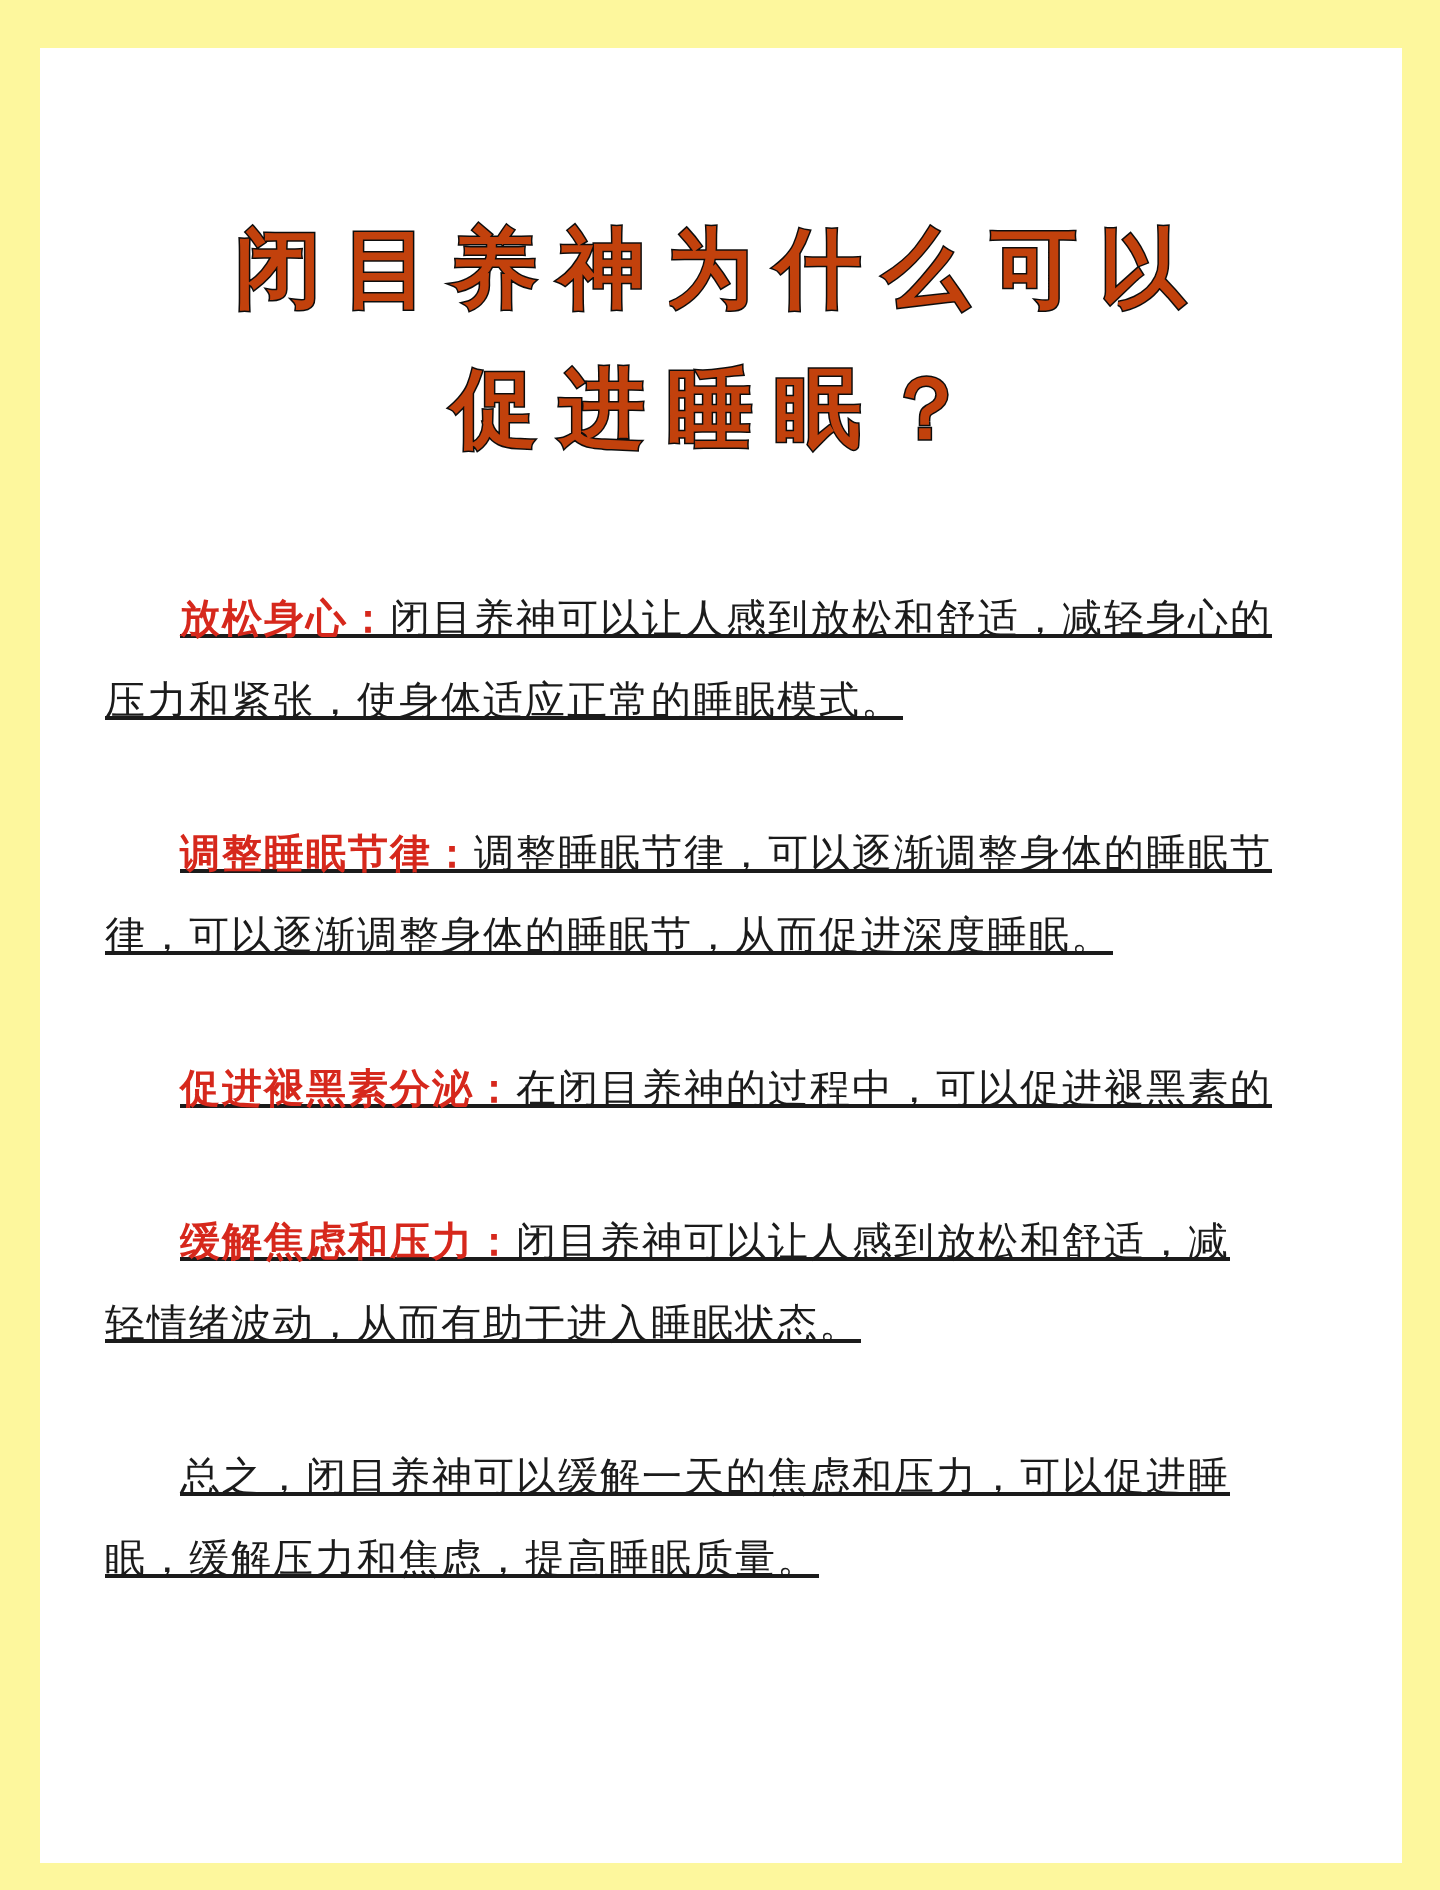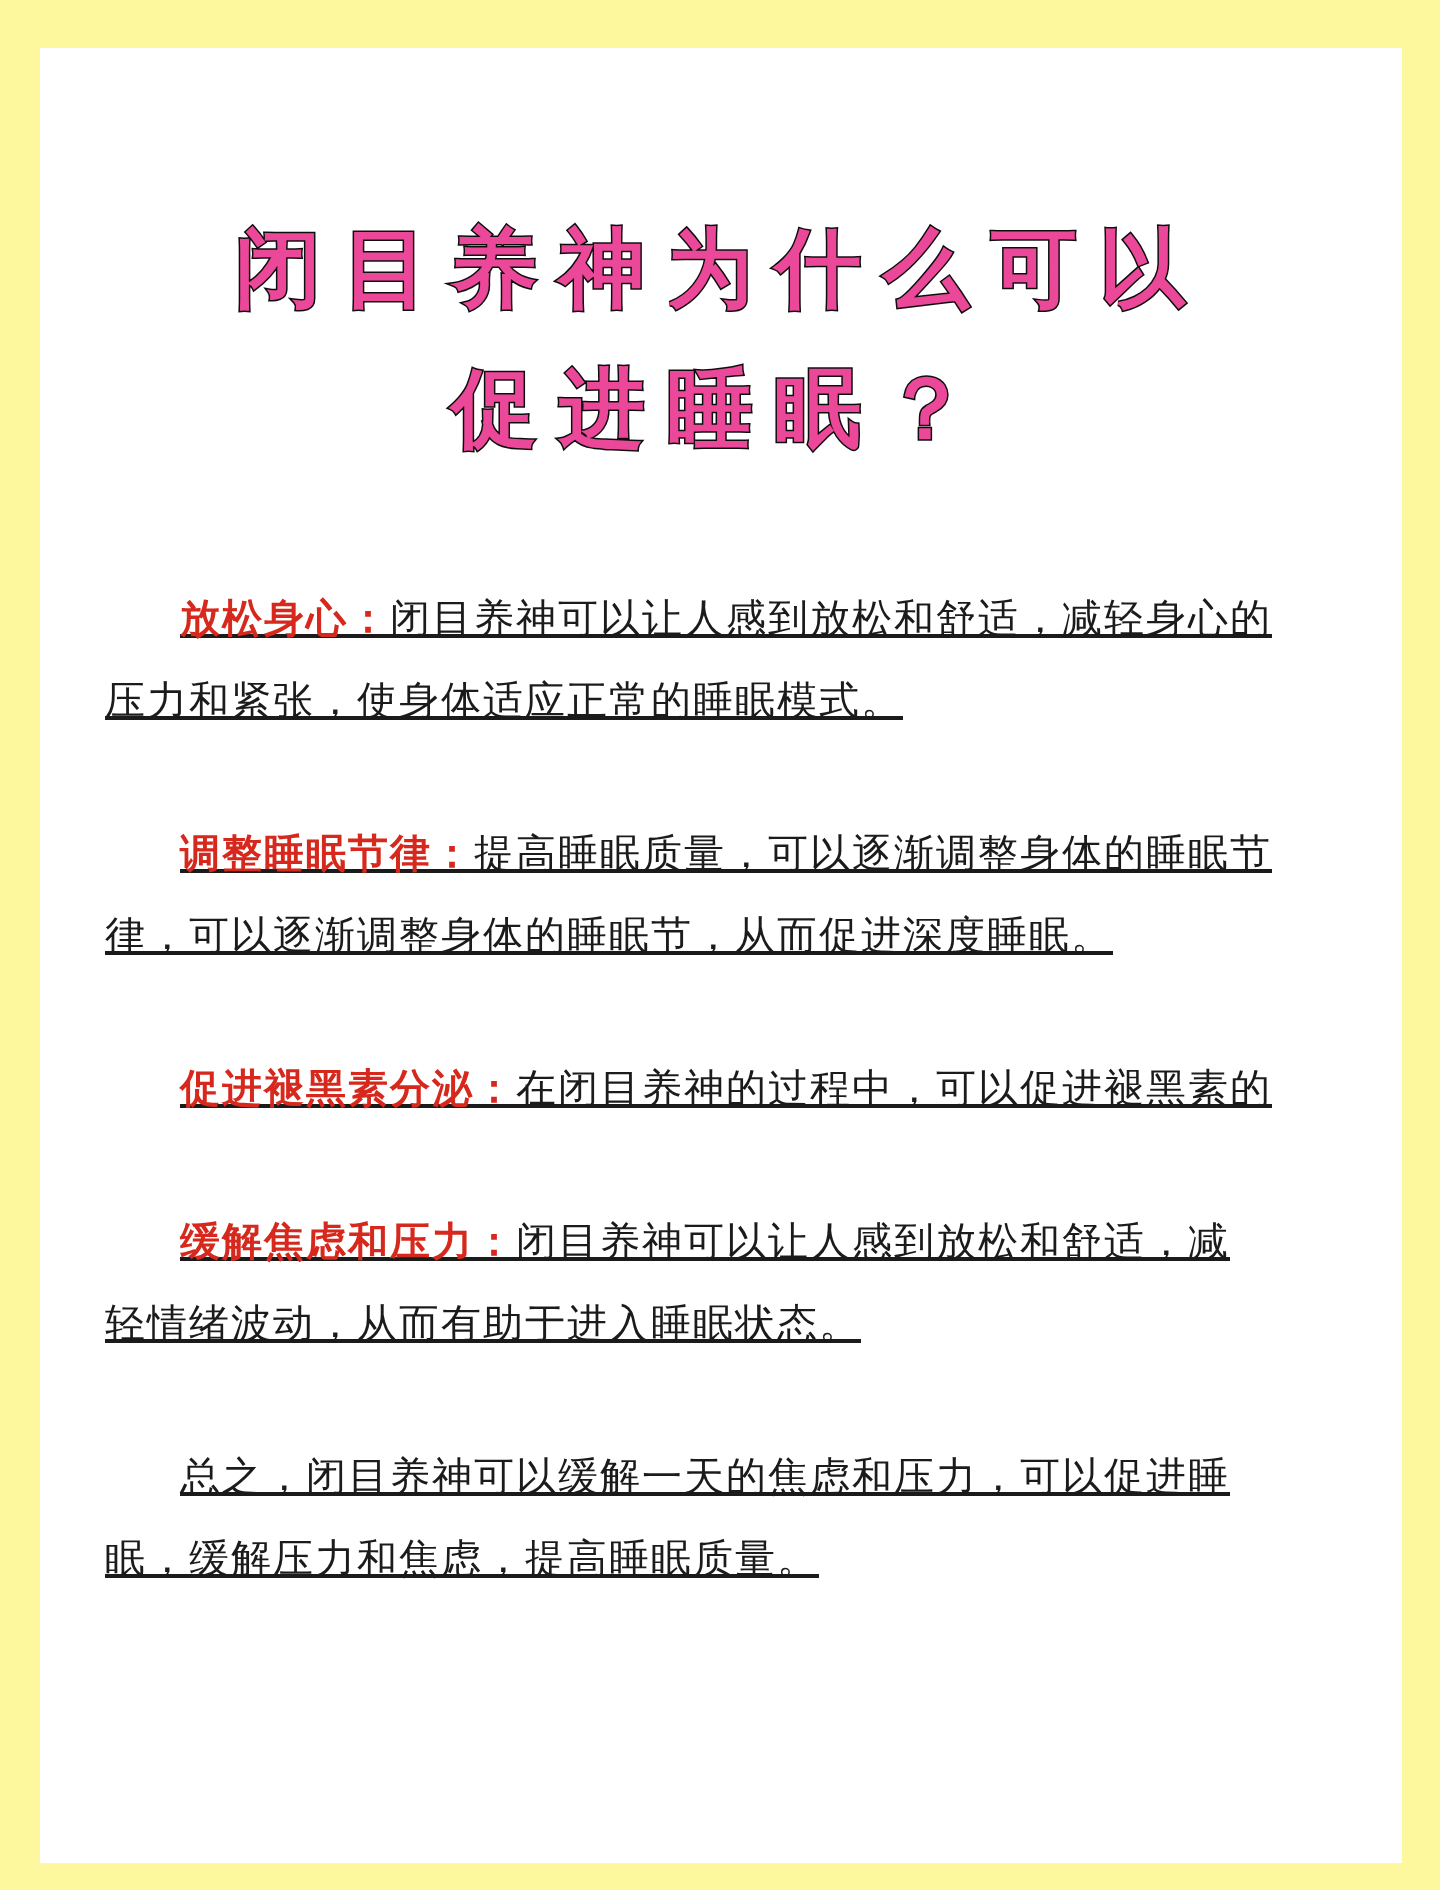--- a/index.html
+++ b/index.html
@@ -14,21 +14,21 @@
     position: absolute;
     left: 40px;
     top: 48px;
     width: 1362px;
     height: 1815px;
     background: #ffffff;
   }
   .title {
     margin-top: 150px;
     text-align: center;
-    color: #ec4899;
+    color: #c2410c;
     font-weight: 900;
     font-size: 86px;
     line-height: 140px;
     letter-spacing: 22px;
     -webkit-text-stroke: 3px #0d0d0d;
     paint-order: stroke fill;
   }
   .body-text {
     margin-top: 99px;
     padding-left: 65px;
@@ -60,21 +60,21 @@
   </div>
 
   <div class="body-text">
 
     <div class="para">
       <div class="line first"><span class="lead">放松身心：</span><span>闭目养神可以让人感到放松和舒适，减轻身心的</span></div>
       <div class="line">压力和紧张，使身体适应正常的睡眠模式。</div>
     </div>
 
     <div class="para">
-      <div class="line first"><span class="lead">调整睡眠节律：</span><span>提高睡眠质量，可以逐渐调整身体的睡眠节</span></div>
+      <div class="line first"><span class="lead">调整睡眠节律：</span><span>调整睡眠节律，可以逐渐调整身体的睡眠节</span></div>
       <div class="line">律，可以逐渐调整身体的睡眠节，从而促进深度睡眠。</div>
     </div>
 
     <div class="para">
       <div class="line first"><span class="lead">促进褪黑素分泌：</span><span>在闭目养神的过程中，可以促进褪黑素的</span></div>
     </div>
 
     <div class="para">
       <div class="line first"><span class="lead">缓解焦虑和压力：</span><span>闭目养神可以让人感到放松和舒适，减</span></div>
       <div class="line">轻情绪波动，从而有助于进入睡眠状态。</div>

